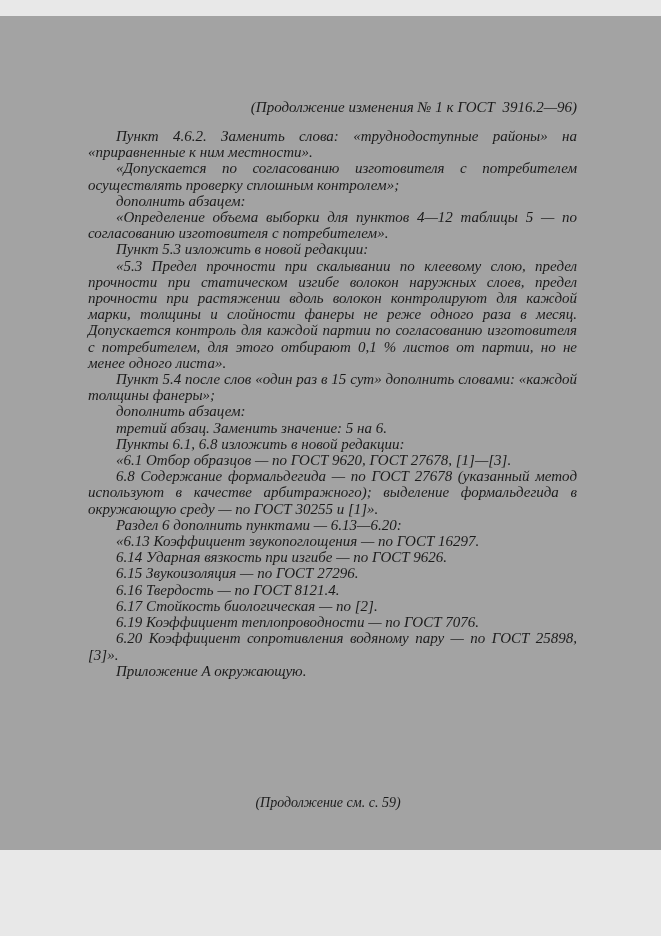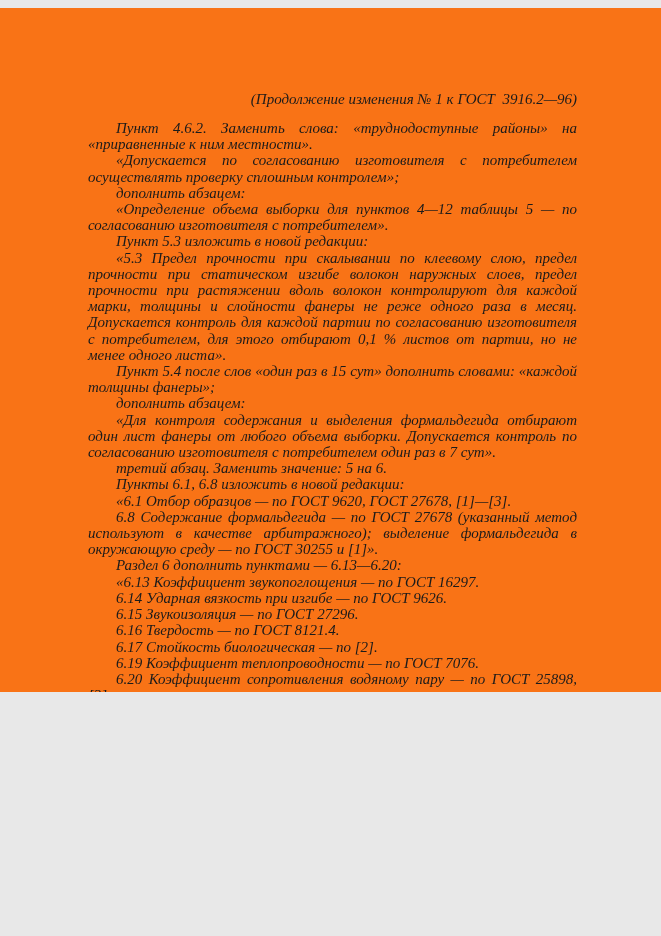--- a/index.html
+++ b/index.html
@@ -3,23 +3,23 @@
 <meta charset="utf-8">
 <style>
   html, body {
     margin: 0;
     padding: 0;
     background: #e8e8e8;
   }
   .page {
     position: relative;
     width: 661px;
-    height: 684px;
-    margin: 8px auto;
-    background: #f97316;
+    height: 834px;
+    margin: 16px auto;
+    background: #a3a3a3;
     color: #1b1b1b;
     font-family: "Liberation Serif", "DejaVu Serif", serif;
     overflow: hidden;
   }
   .header-note {
     position: absolute;
     top: 83px;
     left: 88px;
     width: 489px;
     text-align: right;
@@ -62,21 +62,20 @@
 
   <div class="doc-body">
       <p>Пункт 4.6.2. Заменить слова: «труднодоступные районы» на «приравненные к ним местности».</p>
       <p>«Допускается по согласованию изготовителя с потребителем осуществлять проверку сплошным контролем»;</p>
       <p>дополнить абзацем:</p>
       <p>«Определение объема выборки для пунктов 4—12 таблицы 5 — по согласованию изготовителя с потребителем».</p>
       <p>Пункт 5.3 изложить в новой редакции:</p>
       <p>«5.3 Предел прочности при скалывании по клеевому слою, предел прочности при статическом изгибе волокон наружных слоев, предел прочности при растяжении вдоль волокон контролируют для каждой марки, толщины и слойности фанеры не реже одного раза в месяц. Допускается контроль для каждой партии по согласованию изготовителя с потребителем, для этого отбирают 0,1 % листов от партии, но не менее одного листа».</p>
       <p>Пункт 5.4 после слов «один раз в 15 сут» дополнить словами: «каждой толщины фанеры»;</p>
       <p>дополнить абзацем:</p>
-      <p>«Для контроля содержания и выделения формальдегида отбирают один лист фанеры от любого объема выборки. Допускается контроль по согласованию изготовителя с потребителем один раз в 7 сут».</p>
       <p>третий абзац. Заменить значение: 5 на 6.</p>
       <p>Пункты 6.1, 6.8 изложить в новой редакции:</p>
       <p>«6.1 Отбор образцов — по ГОСТ 9620, ГОСТ 27678, [1]—[3].</p>
       <p>6.8 Содержание формальдегида — по ГОСТ 27678 (указанный метод используют в качестве арбитражного); выделение формальдегида в окружающую среду — по ГОСТ 30255 и [1]».</p>
       <p>Раздел 6 дополнить пунктами — 6.13—6.20:</p>
       <p>«6.13 Коэффициент звукопоглощения — по ГОСТ 16297.</p>
       <p>6.14 Ударная вязкость при изгибе — по ГОСТ 9626.</p>
       <p>6.15 Звукоизоляция — по ГОСТ 27296.</p>
       <p>6.16 Твердость — по ГОСТ 8121.4.</p>
       <p>6.17 Стойкость биологическая — по [2].</p>

